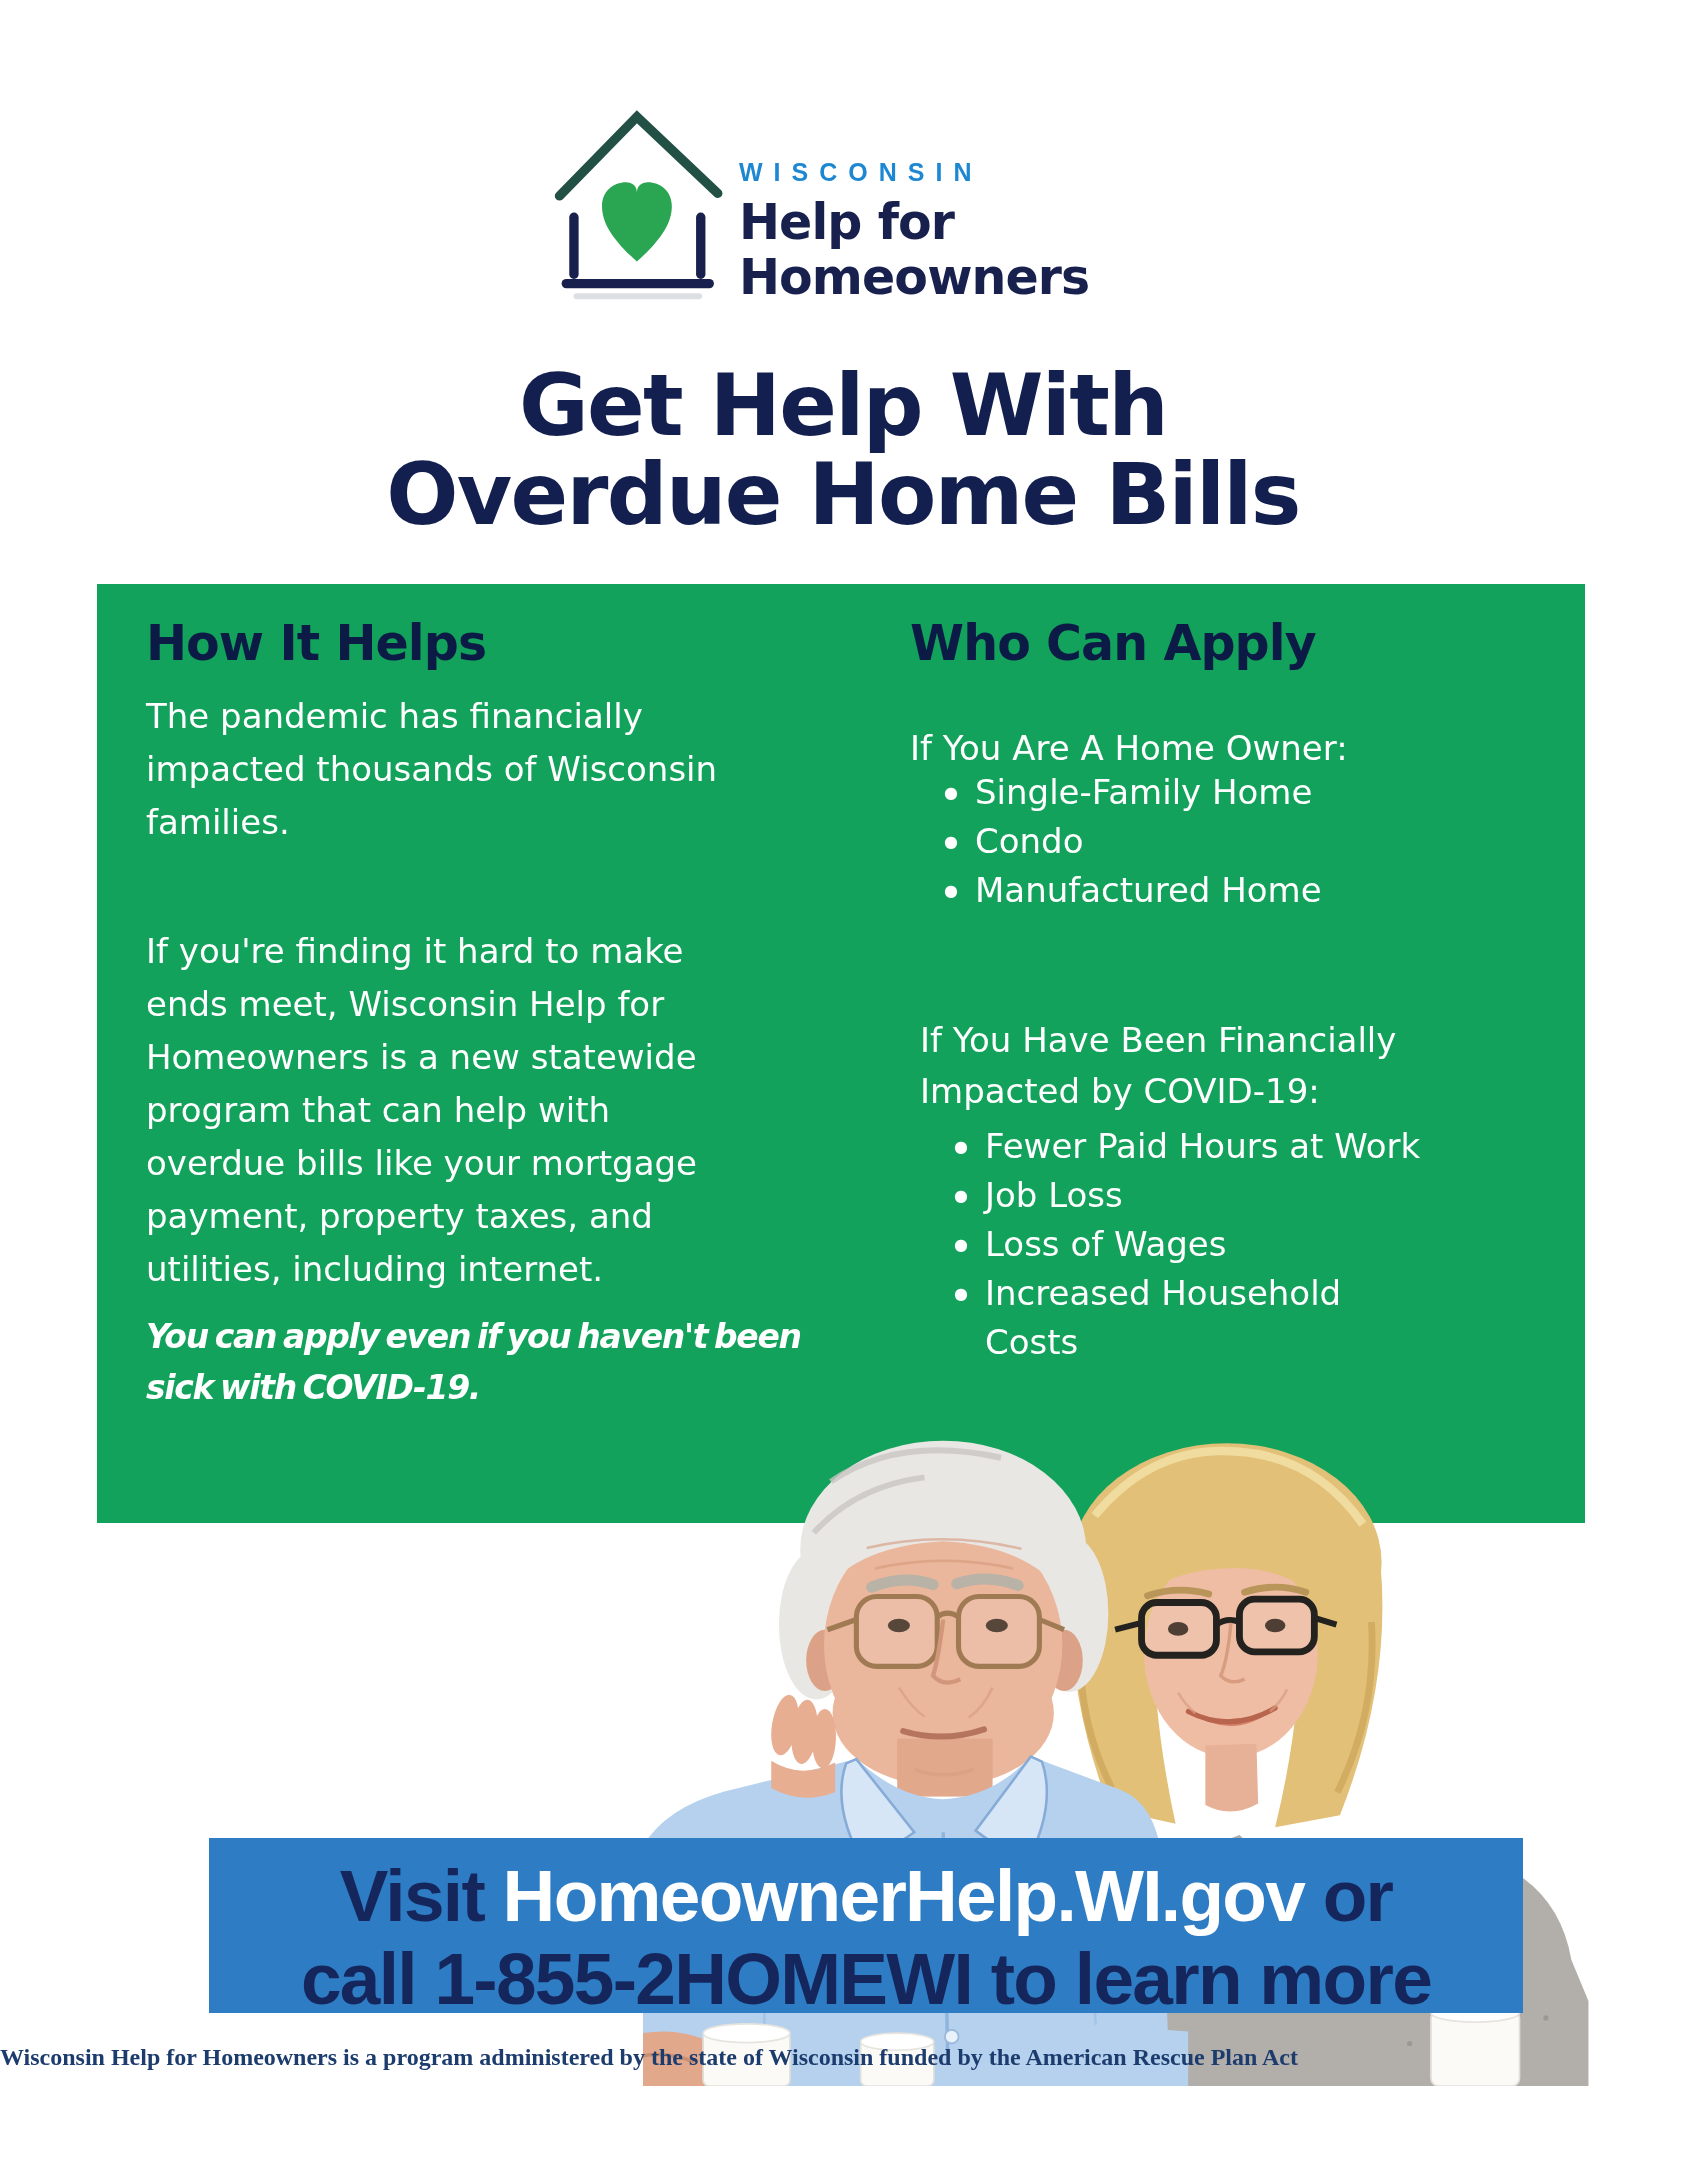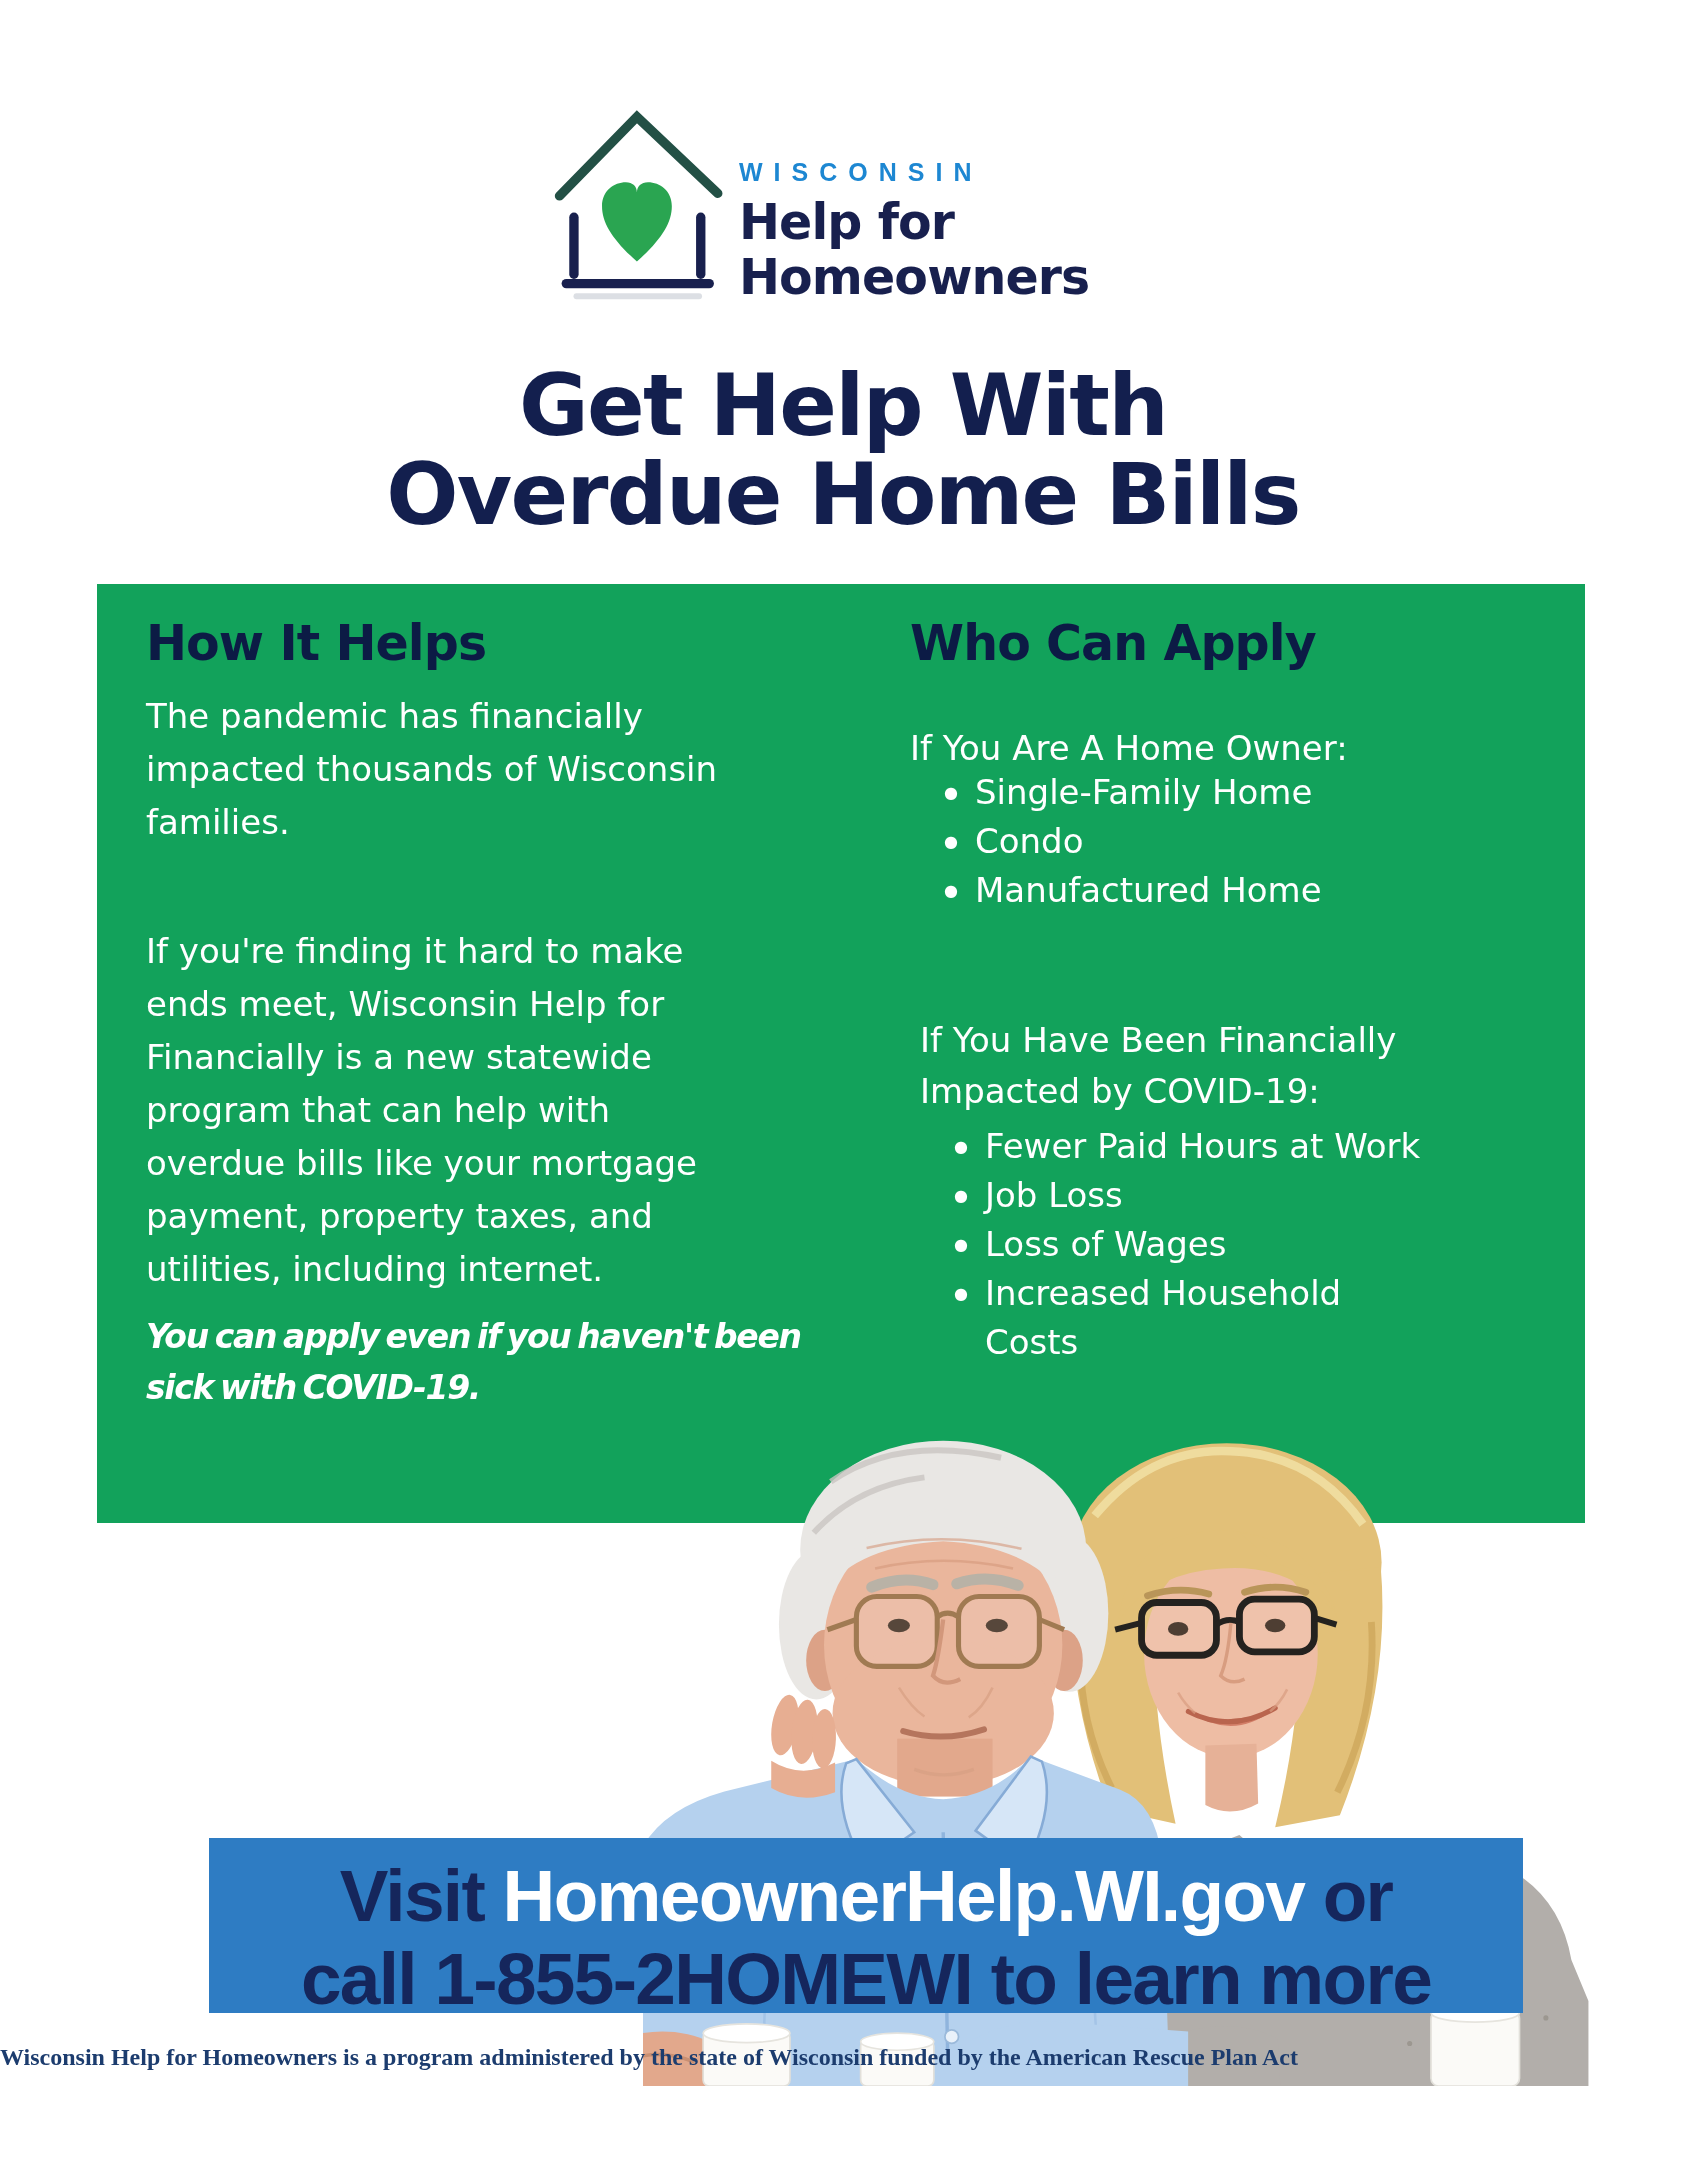--- a/index.html
+++ b/index.html
@@ -76,21 +76,21 @@
     <div>Overdue Home Bills</div>
   </div>
 
   <section class="panel">
     <h2 class="h-left">How It Helps</h2>
     <p class="ptext pre p1">The pandemic has financially
 impacted thousands of Wisconsin
 families.</p>
     <p class="ptext pre p2">If you're finding it hard to make
 ends meet, Wisconsin Help for
-Financially is a new statewide
+Homeowners is a new statewide
 program that can help with
 overdue bills like your mortgage
 payment, property taxes, and
 utilities, including internet.</p>
     <p class="ptext pre note">You can apply even if you haven't been
 sick with COVID-19.</p>
 
     <h2 class="h-right">Who Can Apply</h2>
     <p class="ptext g1t">If You Are A Home Owner:</p>
     <ul class="blist list1">

